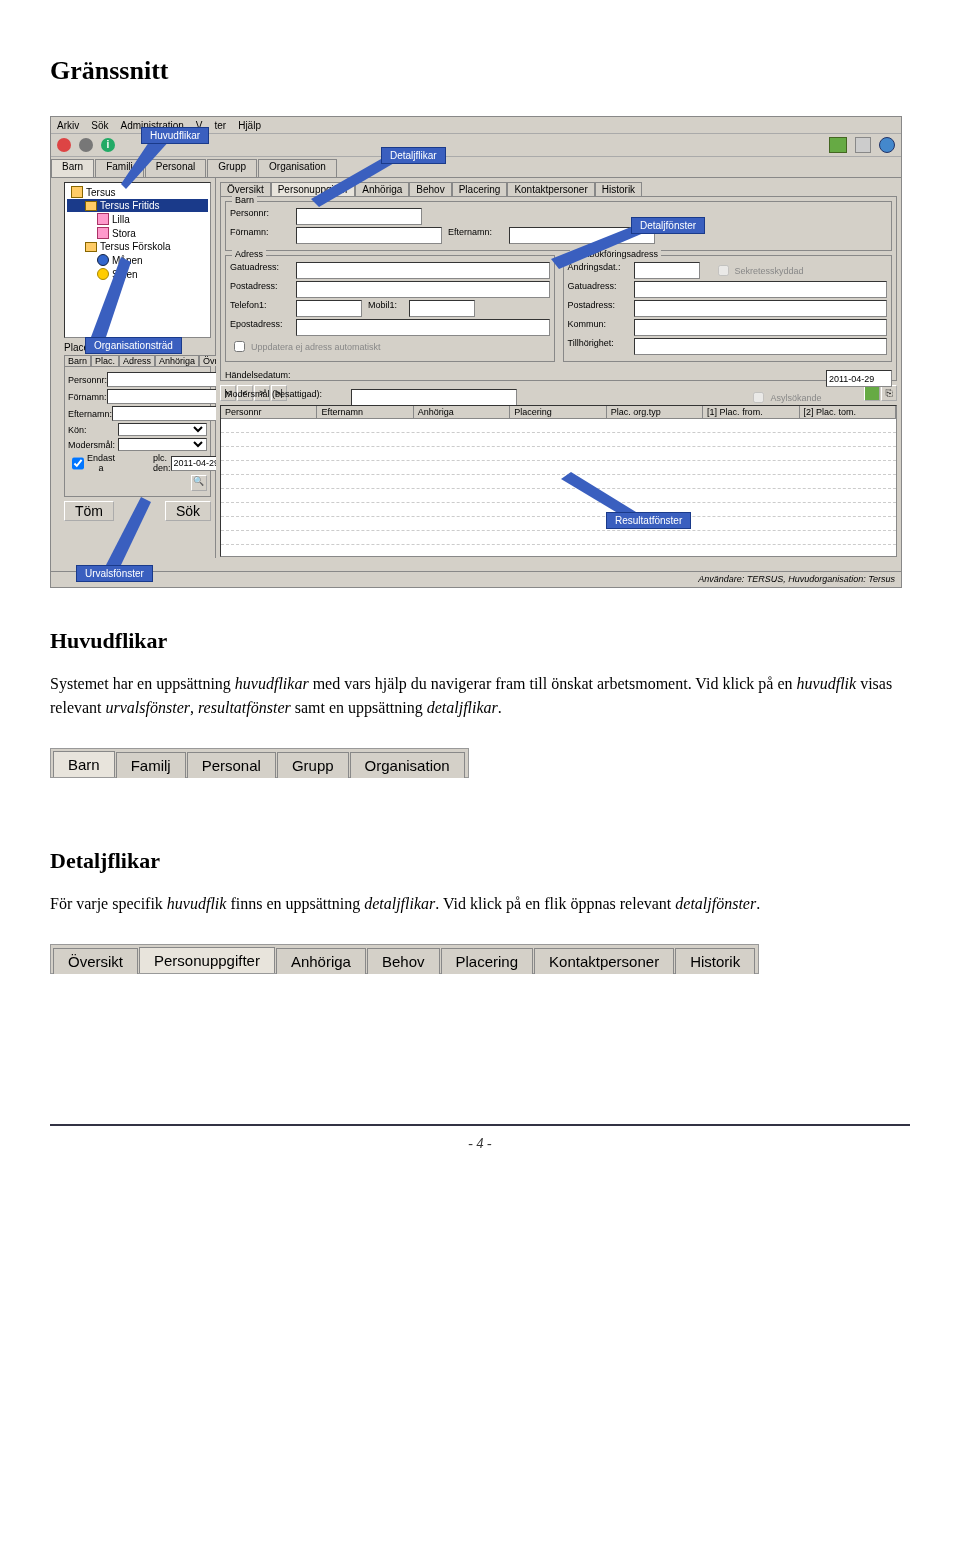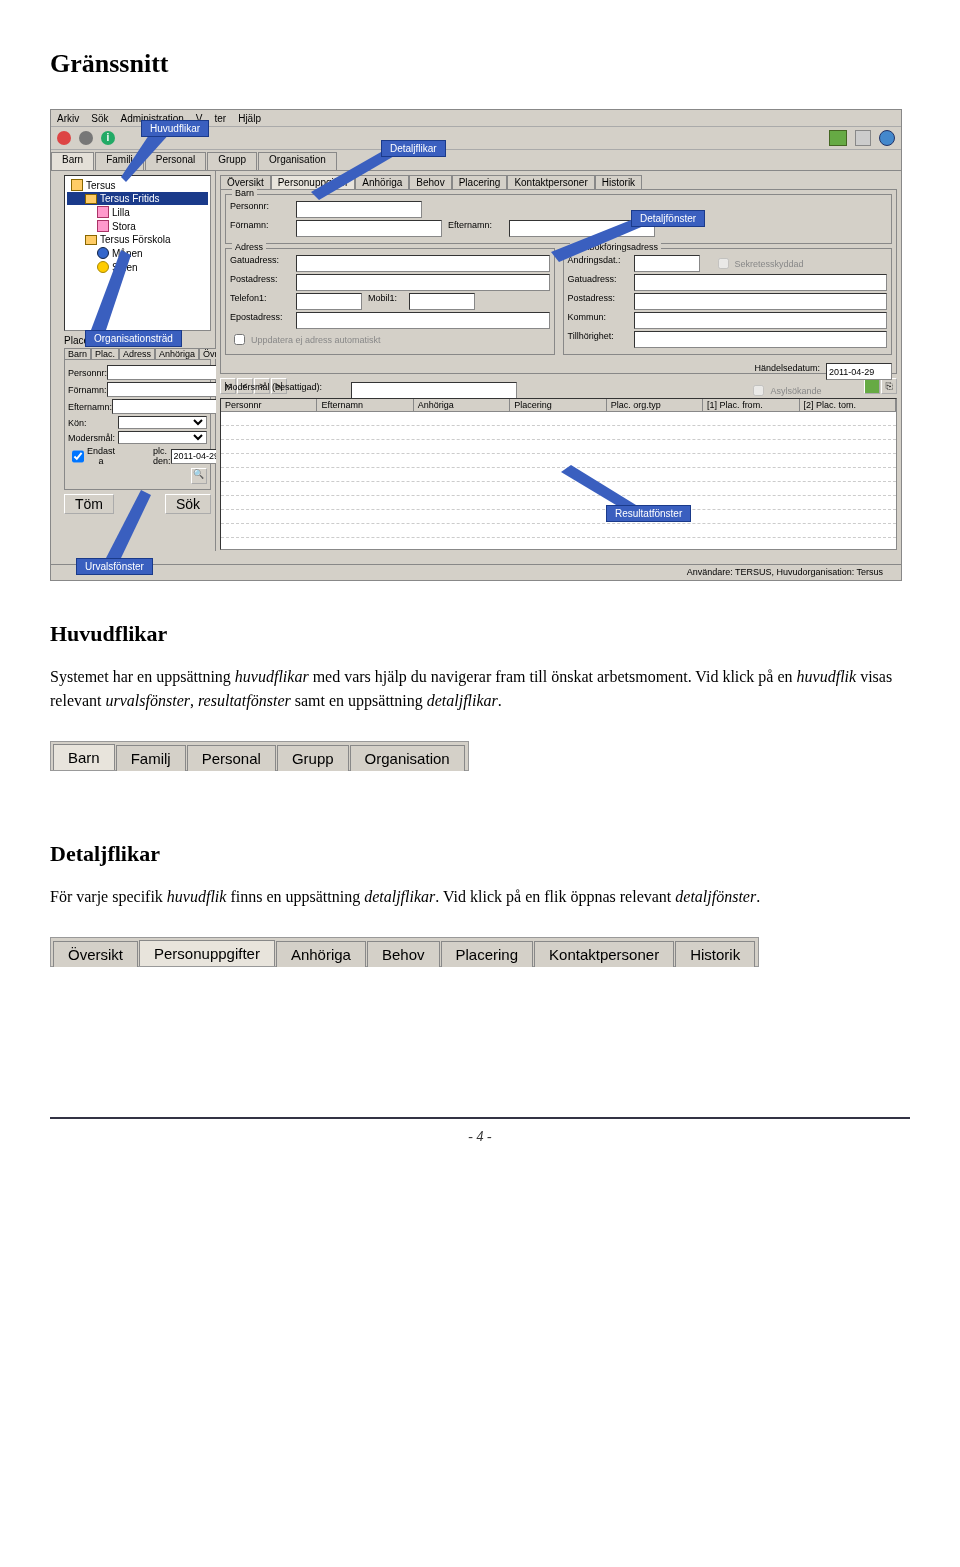--- a/index.html
+++ b/index.html
@@ -6,21 +6,21 @@
     font-family: "Times New Roman", serif;
     margin: 0;
     padding: 40px 50px;
     background: #fff;
     color: #000;
     width: 860px;
   }
   h1 {
     font-size: 26px;
     font-weight: bold;
-    margin: 9px 0 30px 0;
+    margin: 16px 0 30px 0;
   }
   h2 {
     font-size: 22px;
     font-weight: bold;
     margin: 40px 0 18px 0;
   }
   p {
     font-size: 16px;
     line-height: 1.5;
     margin: 0 0 18px 0;
@@ -273,23 +273,24 @@
 
   .statusbar {
     position: absolute;
     bottom: 0;
     left: 0;
     right: 0;
     height: 15px;
     background: #d4d0c8;
     border-top: 1px solid #888;
     text-align: right;
-    padding: 0 18px;
+    padding: 0 6px;
     font-size: 9px;
     line-height: 15px;
+    font-style: italic;
   }
 
   
   .callout {
     position: absolute;
     background: #3a5fbf;
     color: #fff;
     font-size: 10px;
     padding: 2px 8px;
     border: 1px solid #1a3a8a;
@@ -521,21 +522,21 @@
             <div class="field-row">
                 <label>Kommun:</label>
                 <input style="flex: 1 1 0%;">
               </div>
             <div class="field-row">
                 <label>Tillhörighet:</label>
                 <input style="flex: 1 1 0%;">
               </div>
           </div>
         </div>
-        <div class="field-row" style="justify-content:flex-end; margin-top:4px;">
+        <div class="field-row" style="justify-content:space-between; margin-top:4px;">
           <label style="width:auto;">Händelsedatum:</label>
           <input style="width: 60px;" value="2011-04-29">
         </div>
         <div class="field-row">
           <label style="width:120px;">Modersmål (besattigad):</label>
           <input style="width: 160px;">
           <div style="flex:1"></div>
           <div>
             <div class="chk">
                 <input type="checkbox" disabled="" style="">

